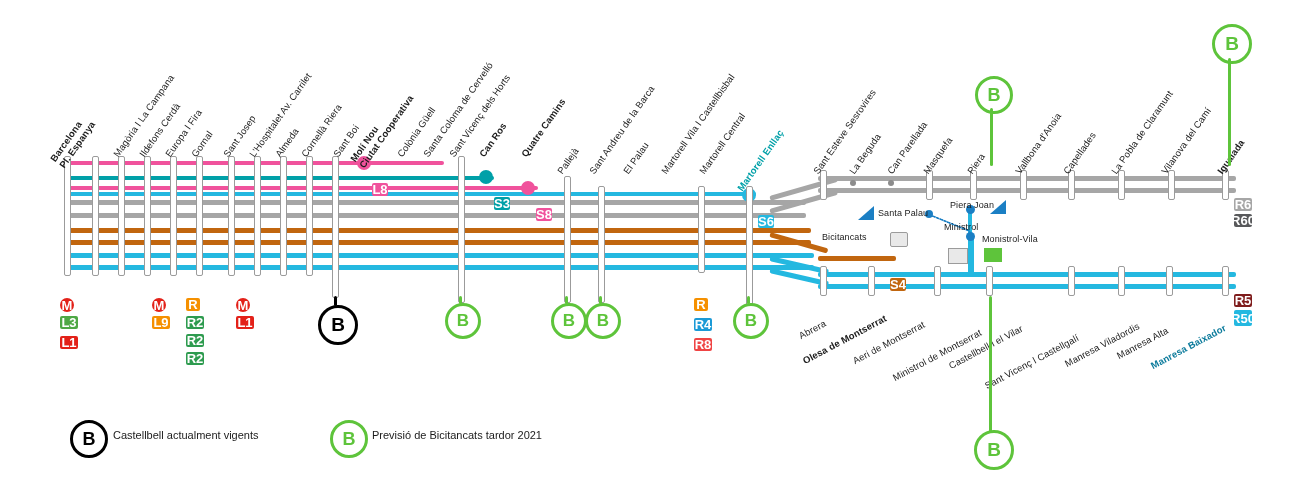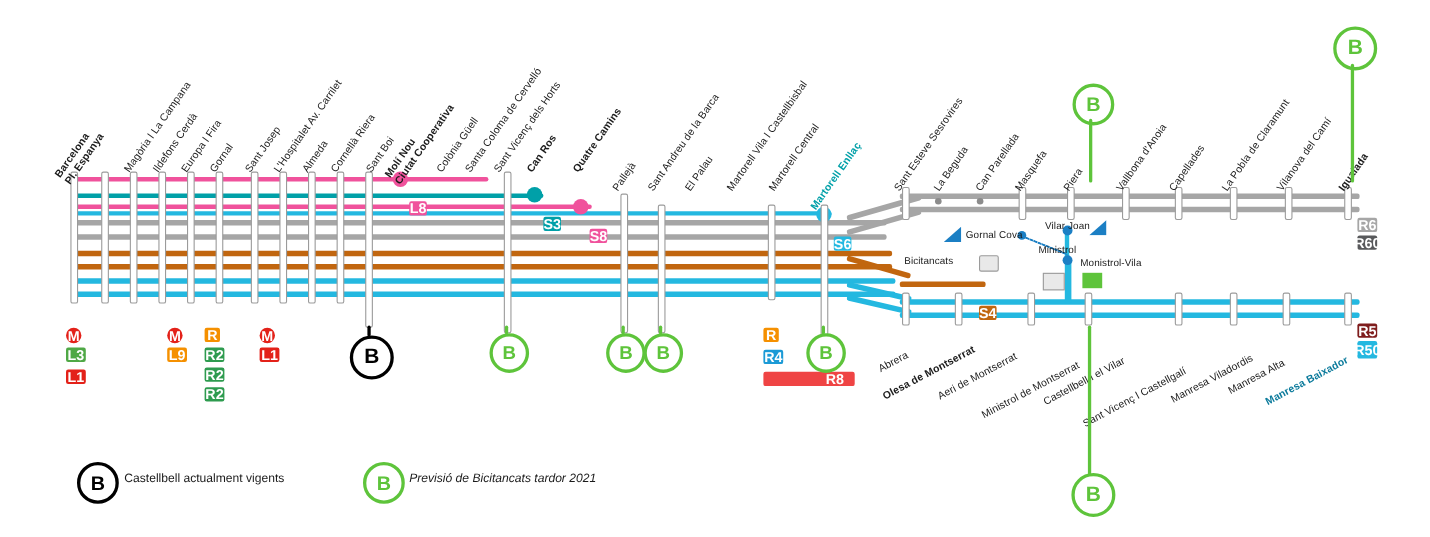--- a/index.html
+++ b/index.html
@@ -162,22 +162,22 @@
   <div class="stn-label bold" style="left:806px;top:355px;transform:rotate(-28deg);">Olesa de Montserrat</div>
   <div class="stn-label" style="left:856px;top:355px;transform:rotate(-28deg);">Aeri de Montserrat</div>
   <div class="stn-label" style="left:896px;top:372px;transform:rotate(-28deg);">Ministrol de Montserrat</div>
   <div class="stn-label" style="left:952px;top:360px;transform:rotate(-28deg);">Castellbell l el Vilar</div>
   <div class="stn-label" style="left:988px;top:380px;transform:rotate(-28deg);">Sant Vicenç l Castellgalí</div>
   <div class="stn-label" style="left:1068px;top:358px;transform:rotate(-28deg);">Manresa Viladordis</div>
   <div class="stn-label" style="left:1120px;top:350px;transform:rotate(-28deg);">Manresa Alta</div>
   <div class="stn-label bold" style="left:1154px;top:360px;transform:rotate(-28deg);color:#0c7b9c;">Manresa Baixador</div>
 
   <div class="stn-label horiz" style="left:822px;top:232px;font-size:9px;">Bicitancats</div>
-  <div class="stn-label horiz" style="left:878px;top:208px;font-size:9px;">Gornal Cova</div>
-  <div class="stn-label horiz" style="left:950px;top:200px;font-size:9px;">Vilar Joan</div>
+  <div class="stn-label horiz" style="left:878px;top:208px;font-size:9px;">Santa Palau</div>
+  <div class="stn-label horiz" style="left:950px;top:200px;font-size:9px;">Piera Joan</div>
   <div class="stn-label horiz" style="left:944px;top:222px;font-size:9px;">Ministrol</div>
   <div class="stn-label horiz" style="left:982px;top:234px;font-size:9px;">Monistrol-Vila</div>
 
   <div class="badge" style="left:372px;top:155px;width:16px;height:13px;background:#f0529c;">L8</div>
   <div class="badge" style="left:494px;top:169px;width:16px;height:13px;background:#00a0a8;">S3</div>
   <div class="badge" style="left:536px;top:180px;width:16px;height:13px;background:#f0529c;">S8</div>
   <div class="badge" style="left:890px;top:250px;width:16px;height:13px;background:#c1660f;">S4</div>
   <div class="badge" style="left:758px;top:187px;width:16px;height:13px;background:#24b8e0;">S6</div>
   <div class="badge" style="left:1234px;top:170px;width:18px;height:13px;background:#a6a6a6;">R6</div>
   <div class="badge" style="left:1234px;top:186px;width:18px;height:13px;background:#58595b;">R60</div>
@@ -193,21 +193,21 @@
   <div class="badge" style="left:186px;top:270px;width:14px;height:13px;background:#f59000;">R</div>
   <div class="badge" style="left:186px;top:288px;width:18px;height:13px;background:#2e9b4f;">R2</div>
   <div class="badge" style="left:186px;top:306px;width:18px;height:13px;background:#2e9b4f;">R2</div>
   <div class="badge" style="left:186px;top:324px;width:18px;height:13px;background:#2e9b4f;">R2</div>
 
   <div class="badge circ" style="left:236px;top:270px;width:14px;height:14px;background:#e32119;">M</div>
   <div class="badge" style="left:236px;top:288px;width:18px;height:13px;background:#e32119;">L1</div>
 
   <div class="badge" style="left:694px;top:270px;width:14px;height:13px;background:#f59000;">R</div>
   <div class="badge" style="left:694px;top:290px;width:18px;height:13px;background:#1b9ad6;">R4</div>
-  <div class="badge" style="left:694px;top:310px;width:36px;height:13px;background:#ef4444;padding-left:47px;">R8</div>
+  <div class="badge" style="left:694px;top:310px;width:18px;height:13px;background:#ef4444;">R8</div>
 
   <div class="bici" style="left:318px;top:305px;width:34px;height:34px;border:3px solid #000000;color:#000000;font-size:19px;">B</div>
   <div class="bici" style="left:445px;top:303px;width:30px;height:30px;border:3px solid #5ec43b;color:#5ec43b;font-size:17px;">B</div>
   <div class="bici" style="left:551px;top:303px;width:30px;height:30px;border:3px solid #5ec43b;color:#5ec43b;font-size:17px;">B</div>
   <div class="bici" style="left:585px;top:303px;width:30px;height:30px;border:3px solid #5ec43b;color:#5ec43b;font-size:17px;">B</div>
   <div class="bici" style="left:733px;top:303px;width:30px;height:30px;border:3px solid #5ec43b;color:#5ec43b;font-size:17px;">B</div>
   <div class="bici" style="left:975px;top:76px;width:32px;height:32px;border:3px solid #5ec43b;color:#5ec43b;font-size:18px;">B</div>
   <div class="bici" style="left:1212px;top:24px;width:34px;height:34px;border:3px solid #5ec43b;color:#5ec43b;font-size:19px;">B</div>
   <div class="bici" style="left:974px;top:430px;width:34px;height:34px;border:3px solid #5ec43b;color:#5ec43b;font-size:19px;">B</div>
 
@@ -217,15 +217,15 @@
   <div class="line" style="left:599px;top:296px;width:3px;height:8px;background:#5ec43b;"></div>
   <div class="line" style="left:747px;top:296px;width:3px;height:8px;background:#5ec43b;"></div>
   <div class="line" style="left:990px;top:108px;width:3px;height:58px;background:#5ec43b;"></div>
   <div class="line" style="left:1228px;top:58px;width:3px;height:108px;background:#5ec43b;"></div>
   <div class="line" style="left:989px;top:296px;width:3px;height:136px;background:#5ec43b;"></div>
 
   <div class="bici" style="left:70px;top:420px;width:32px;height:32px;border:3px solid #000000;color:#000000;font-size:18px;">B</div>
   <div class="legend-txt" style="left:113px;top:429px;">Castellbell actualment vigents</div>
 
   <div class="bici" style="left:330px;top:420px;width:32px;height:32px;border:3px solid #5ec43b;color:#5ec43b;font-size:18px;">B</div>
-  <div class="legend-txt" style="left:372px;top:429px;font-style:italic;">Previsió de Bicitancats tardor 2021</div>
+  <div class="legend-txt" style="left:372px;top:429px;">Previsió de Bicitancats tardor 2021</div>
 
 </div>
 
 </body></html>

